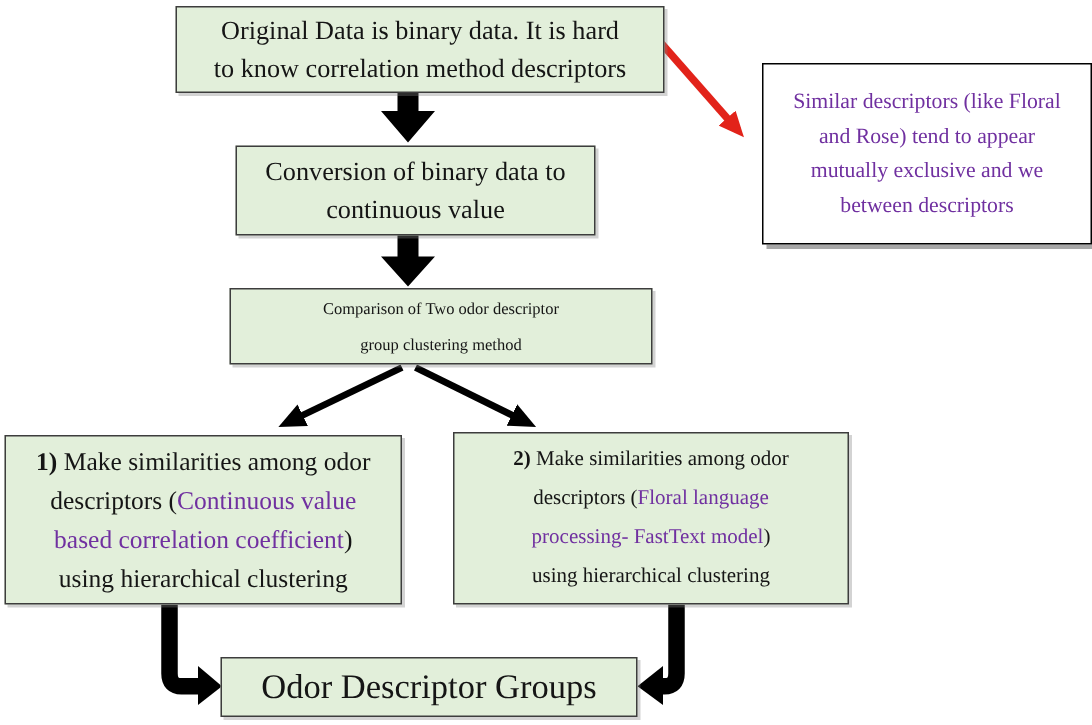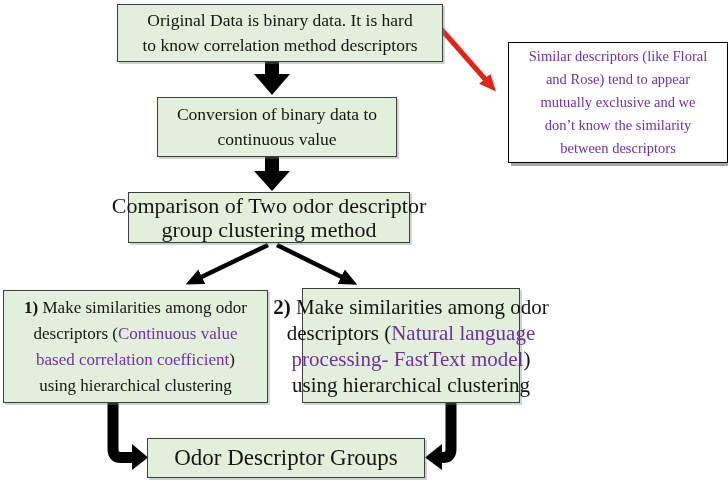--- a/index.html
+++ b/index.html
@@ -10,23 +10,23 @@
   #arrow-layer{position:absolute;left:0;top:0;width:728px;height:483px;z-index:1;}
   .gbox{
     position:absolute;z-index:2;background:#e2efda;border:1.6px solid #3d3d3d;
     box-shadow:2px 2px 0 rgba(130,130,130,0.35);
     display:flex;flex-direction:column;align-items:center;justify-content:center;
     text-align:center;color:#151515;box-sizing:border-box;
   }
   .line{white-space:nowrap;}
   .box-top{left:117px;top:4px;width:326px;height:58px;font-size:17.5px;line-height:25px;}
   .box-conv{left:157px;top:97px;width:240px;height:60px;font-size:17.5px;line-height:25px;}
-  .box-comp{left:128px;top:192px;width:282px;height:51px;font-size:22px;line-height:24px;}
+  .box-comp{left:153px;top:192px;width:282px;height:51px;font-size:11px;line-height:24px;}
   .box-m1{left:3px;top:290px;width:265px;height:113px;font-size:17px;line-height:26px;}
-  .box-m2{left:302px;top:288px;width:218px;height:115px;font-size:21px;line-height:26px;}
+  .box-m2{left:302px;top:288px;width:264px;height:115px;font-size:14px;line-height:26px;}
   .box-result{left:147px;top:438px;width:278px;height:40px;font-size:23px;}
   .box-note{
     position:absolute;z-index:2;left:508px;top:42px;width:220px;height:121px;
     background:#ffffff;border:1.5px solid #000000;box-shadow:3px 3px 0 #a8a8a8;
     display:flex;flex-direction:column;justify-content:center;
     text-align:center;color:#7030a0;font-size:14.5px;line-height:23px;box-sizing:border-box;
   }
   .purple{color:#7030a0;}
   .bold{font-weight:bold;}
 </style>
@@ -67,21 +67,20 @@
 
   <div class="gbox box-top">
     <div class="line">Original Data is binary data. It is hard</div>
     <div class="line">to know correlation method descriptors</div>
   </div>
 
   <div class="box-note">
     <div class="line">Similar descriptors (like Floral</div>
     <div class="line">and Rose) tend to appear</div>
     <div class="line">mutually exclusive and we</div>
-    <div class="line">don’t know the similarity</div>
     <div class="line">between descriptors</div>
   </div>
 
   <div class="gbox box-conv">
     <div class="line">Conversion of binary data to</div>
     <div class="line">continuous value</div>
   </div>
 
   <div class="gbox box-comp">
     <div class="line">Comparison of Two odor descriptor</div>
@@ -90,21 +89,21 @@
 
   <div class="gbox box-m1">
     <div class="line"><span class="bold">1)</span><span> Make similarities among odor</span></div>
     <div class="line"><span>descriptors (</span><span class="purple">Continuous value</span></div>
     <div class="line"><span class="purple">based correlation coefficient</span><span>)</span></div>
     <div class="line">using hierarchical clustering</div>
   </div>
 
   <div class="gbox box-m2">
     <div class="line"><span class="bold">2)</span><span> Make similarities among odor</span></div>
-    <div class="line"><span>descriptors (</span><span class="purple">Natural language</span></div>
+    <div class="line"><span>descriptors (</span><span class="purple">Floral language</span></div>
     <div class="line"><span class="purple">processing- FastText model</span><span>)</span></div>
     <div class="line">using hierarchical clustering</div>
   </div>
 
   <div class="gbox box-result">
     <div class="line">Odor Descriptor Groups</div>
   </div>
 
 </div>
 

